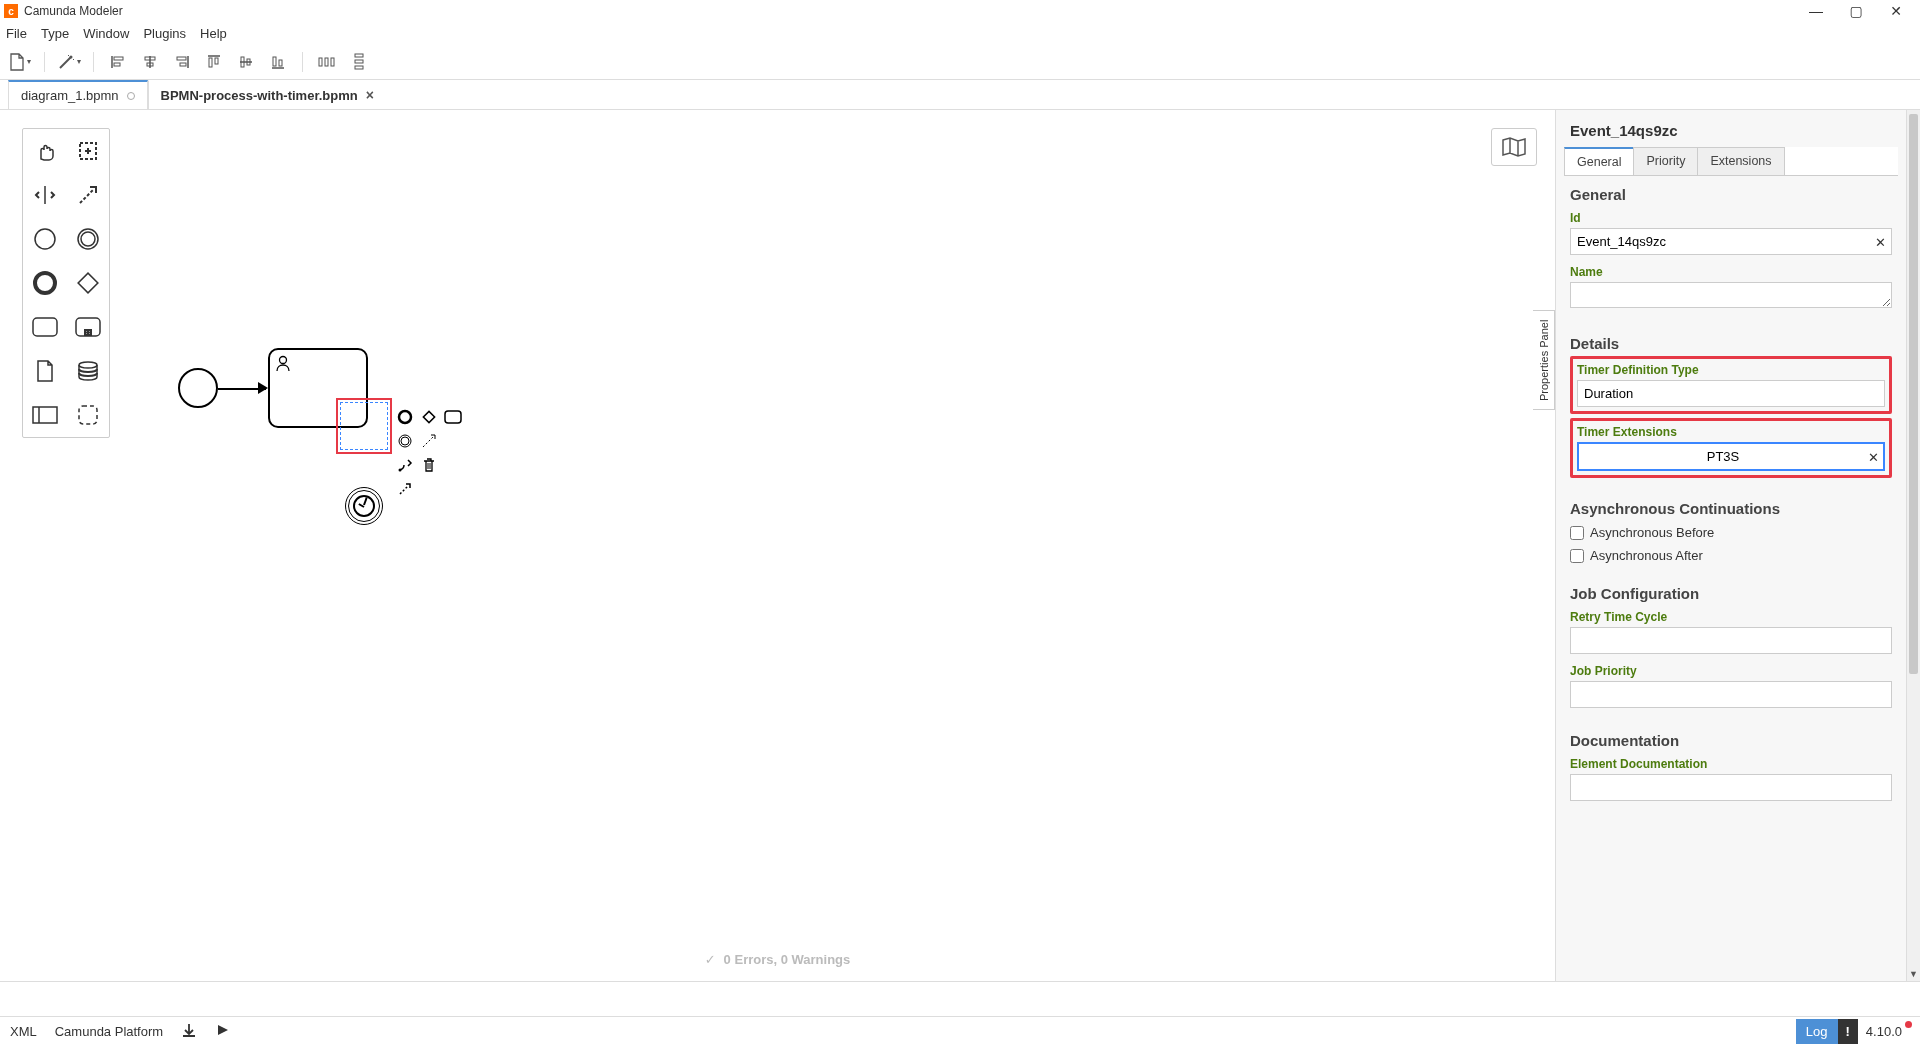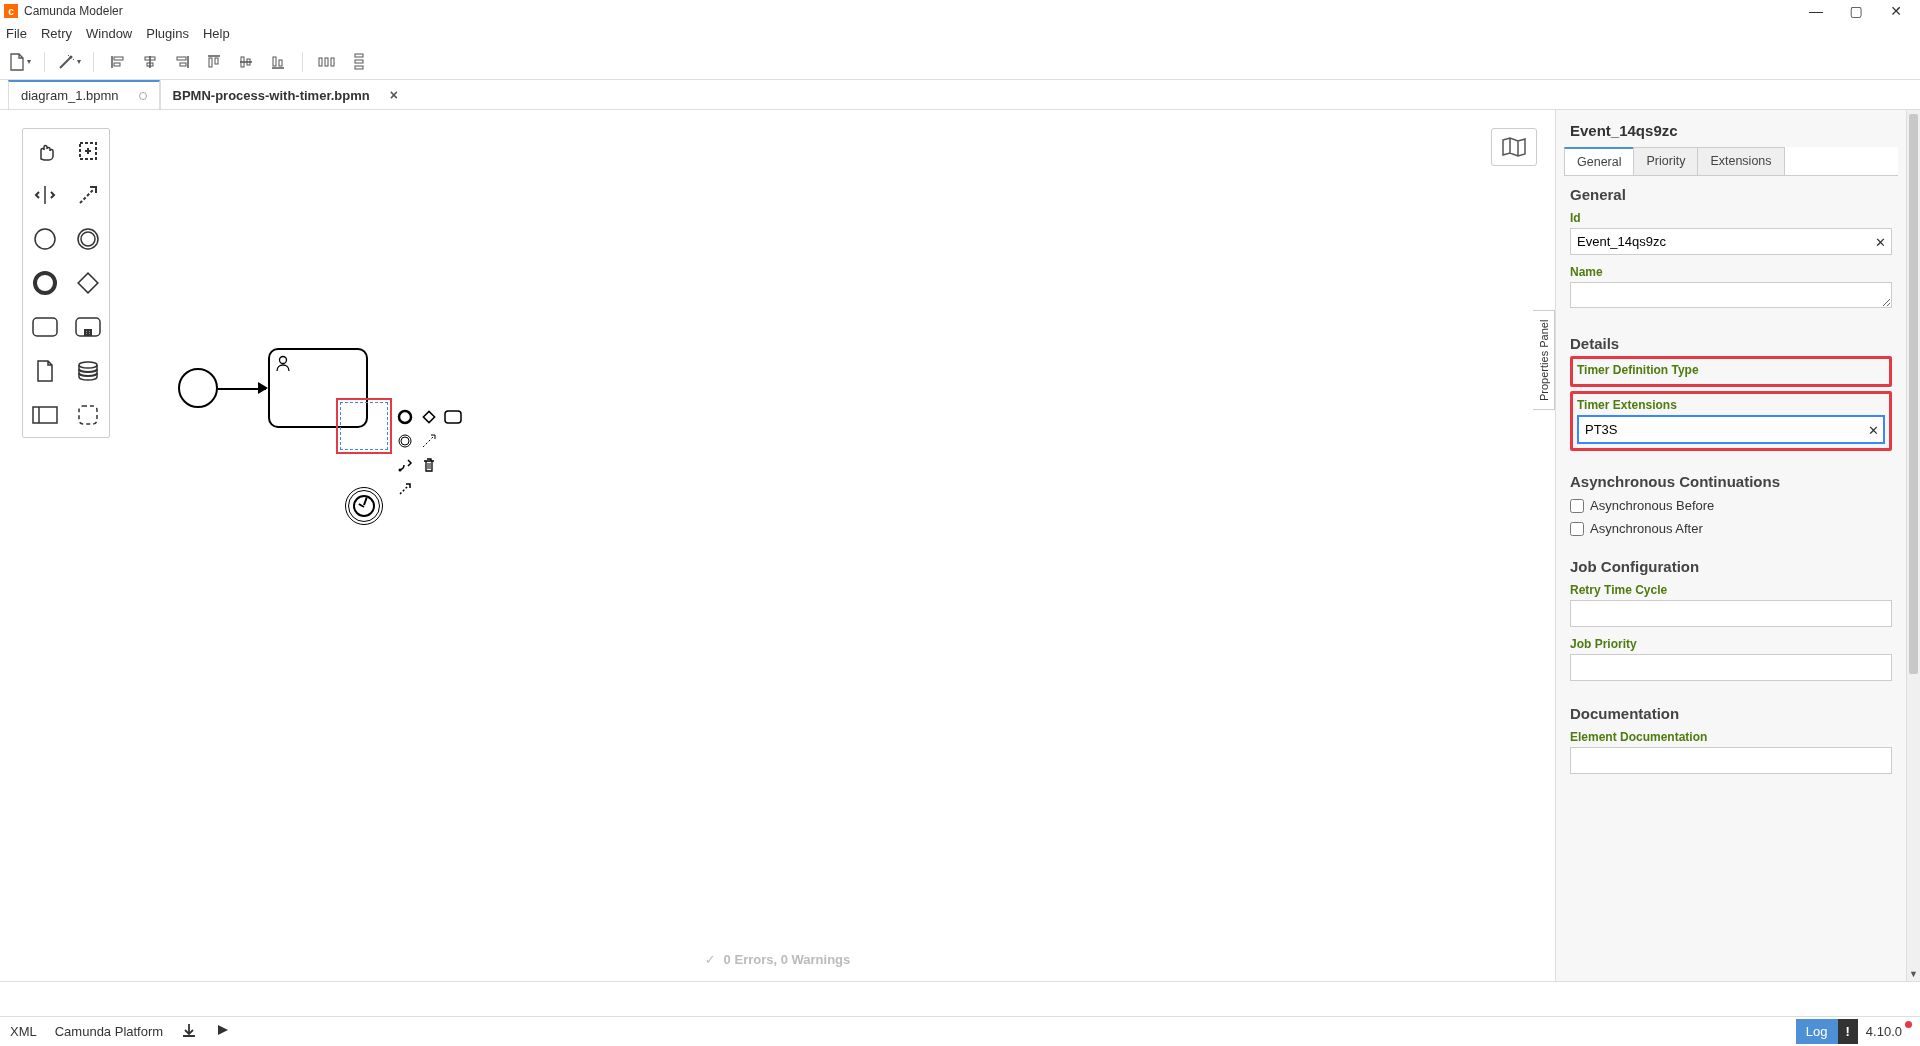--- a/index.html
+++ b/index.html
@@ -16,21 +16,21 @@
 .menubar span { cursor: pointer; }
 
 
 .toolbar { height: 36px; border-bottom: 1px solid #ddd; display:flex; align-items:center; padding:0 8px; gap:8px;}
 .toolbar .tool-btn { width:24px; height:24px; display:inline-flex; align-items:center; justify-content:center; color:#555; position:relative; }
 .toolbar .caret { font-size:8px; margin-left:2px; color:#555;}
 .toolbar .sep { width:1px; height:20px; background:#ddd; margin:0 4px;}
 
 
 .tabsbar { height: 30px; border-bottom: 1px solid #ddd; display:flex; align-items:stretch; padding-left:8px; background:#fff;}
-.tab { display:flex; align-items:center; padding:0 12px; font-size:13px; border:1px solid transparent; border-bottom:none; gap:20px; cursor:pointer; }
+.tab { display:flex; align-items:center; padding:0 12px; font-size:13px; border:1px solid transparent; border-bottom:none; gap:8px; cursor:pointer; }
 .tab.active { border-color:#ddd; border-top:2px solid #4d90d6; background:#fff; }
 .tab .dot { width:8px; height:8px; border-radius:50%; border:1px solid #aaa; }
 .tab .close { color:#555; font-size:14px; }
 
 
 .main { display:flex; height: calc(1046px - 22px - 22px - 36px - 30px - 30px - 34px); border-bottom:1px solid #ddd; background:#fff; position:relative;}
 
 
 .canvas-wrap { flex:1; position:relative; overflow:hidden;}
 .palette { position:absolute; top:18px; left:22px; width:88px; border:1px solid #ccc; border-radius:2px; background:#fff; display:grid; grid-template-columns:1fr 1fr; }
@@ -73,21 +73,21 @@
 .form-row { margin-bottom:10px; }
 .form-row label { display:block; font-size:12px; color:#4d7c0f; margin-bottom:3px; font-weight:bold;}
 .form-row input[type=text], .form-row select, .form-row textarea { width:100%; padding:5px 22px 5px 6px; border:1px solid #ccc; font-size:13px; background:#fff; }
 .input-wrap { position:relative; }
 .input-wrap .clear { position:absolute; right:6px; top:50%; transform:translateY(-50%); font-size:13px; color:#333; cursor:pointer;}
 .form-row textarea { height:26px; resize:both; }
 .checkbox-row { display:flex; align-items:center; gap:6px; font-size:13px; color:#333; margin-bottom:8px;}
 .checkbox-row input { width:14px; height:14px; }
 
 .highlight-red { border:3px solid #e63946 !important; padding:4px; margin:-4px 0 8px 0; }
-.focus-blue { border:2px solid #3a86ff !important; }
+.focus-blue { border:2px solid #3a86ff !important;text-align:center; }
 
 
 .validation { position:absolute; bottom:14px; left:50%; transform:translateX(-50%); color:#bbb; font-size:13px; display:flex; align-items:center; gap:8px;}
 
 
 .bottom-gap { height:34px; background:#fff; }
 .statusbar { height:30px; border-top:1px solid #ddd; display:flex; align-items:center; padding:0 10px; font-size:13px; gap:18px; }
 .statusbar .right { margin-left:auto; display:flex; align-items:center; gap:0;}
 .statusbar .log-btn { background:#4d90d6; color:#fff; padding:5px 10px; font-size:13px; }
 .statusbar .warn-badge { background:#333; color:#fff; padding:5px 8px; font-weight:bold;}
@@ -108,21 +108,21 @@
   <span>Camunda Modeler</span>
   <div class="window-controls">
     <span>—</span>
     <span>▢</span>
     <span>✕</span>
   </div>
 </div>
 
 <div class="menubar">
   <span>File</span>
-  <span>Retry</span>
+  <span>Type</span>
   <span>Window</span>
   <span>Plugins</span>
   <span>Help</span>
 </div>
 
 <div class="toolbar">
   <span class="tool-btn">
     <svg width="16" height="18" viewBox="0 0 16 18">
         <path d="M2 1h8l4 4v12H2z M10 1v4h4" fill="none" stroke="#555" stroke-width="1.3"></path>
       </svg>
@@ -413,20 +413,23 @@
         <label>Name</label>
         <textarea style=""></textarea>
       </div>
     </div>
 
     <div class="group">
       <div class="group-title">Details</div>
 
       <div class="form-row highlight-red" style="border-radius:2px;">
         <label>Timer Definition Type</label>
+        <select>
+          <option>Duration</option>
+        </select>
       </div>
 
       <div class="form-row highlight-red" style="border-radius:2px;">
         <label>Timer Extensions</label>
         <div class="input-wrap">
           <input type="text" class="focus-blue" value="PT3S" style="">
           <span class="clear">✕</span>
         </div>
       </div>
     </div>

